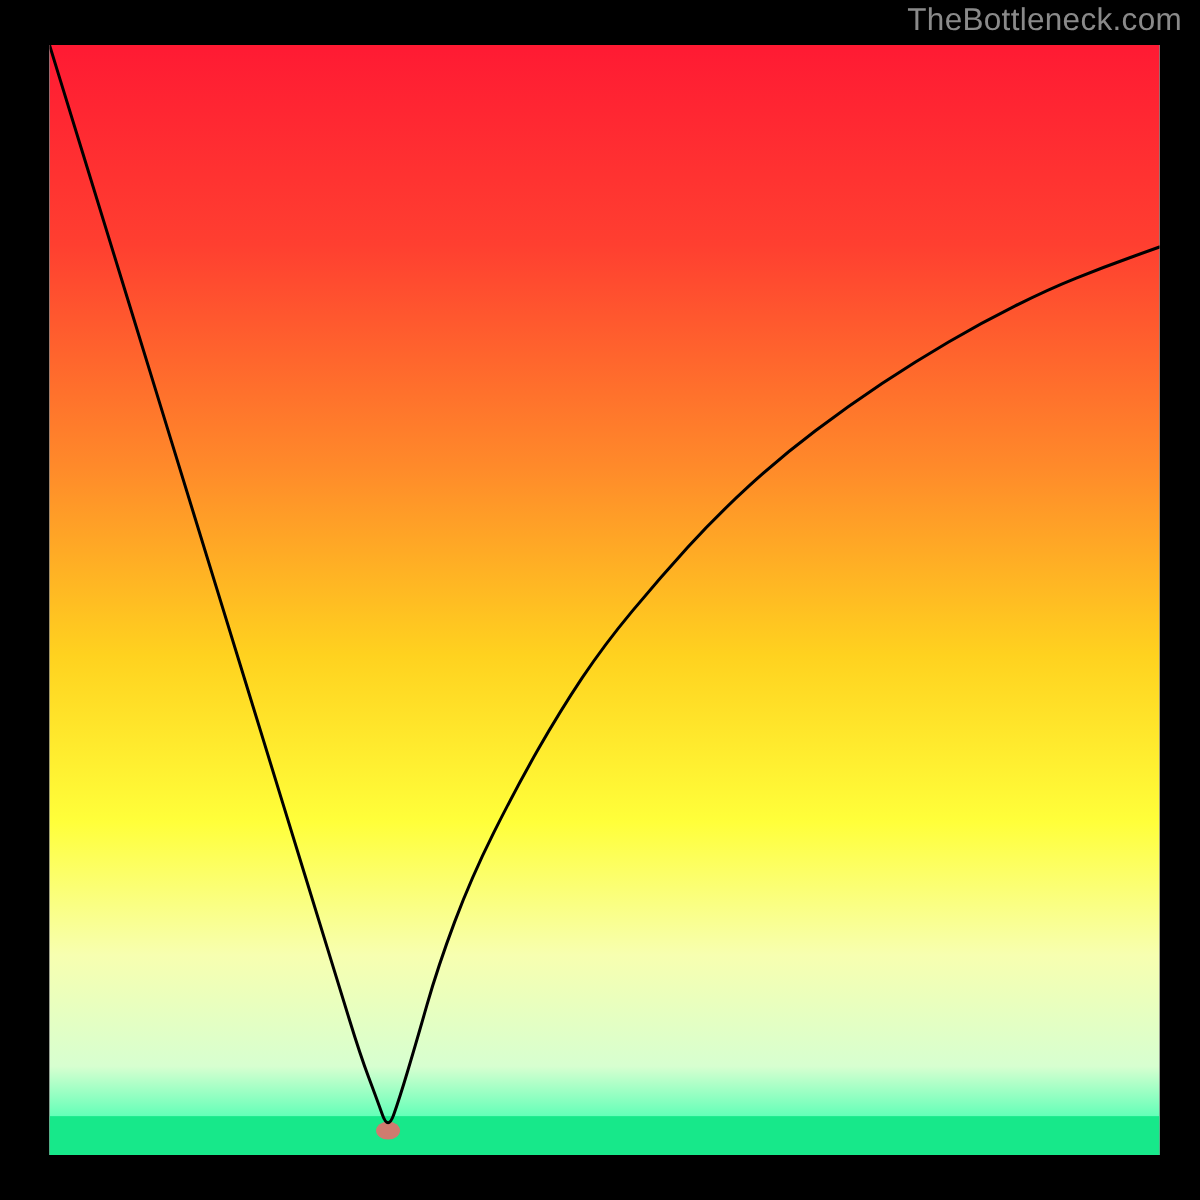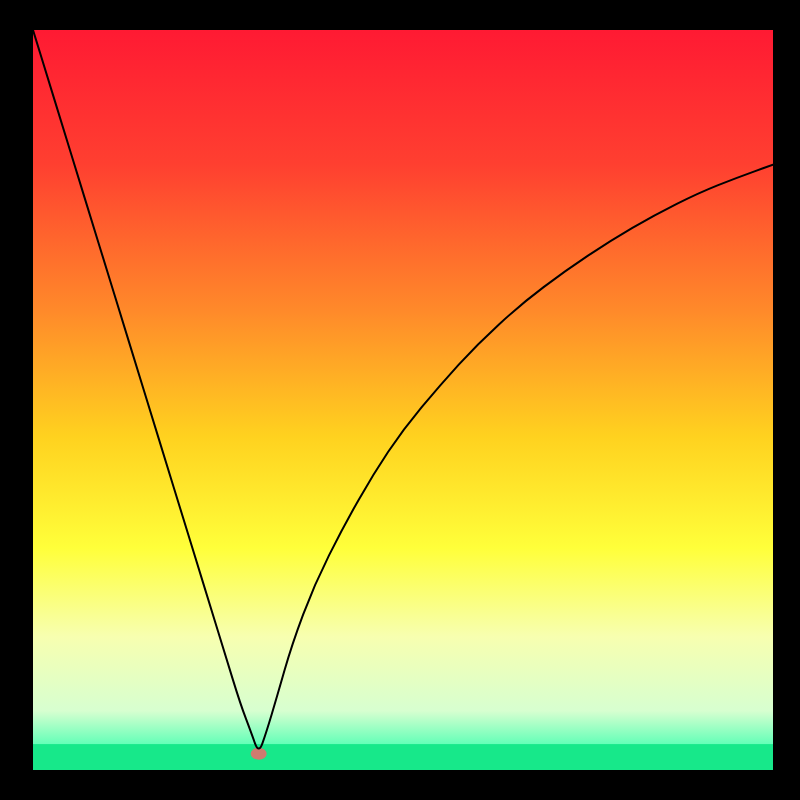--- a/index.html
+++ b/index.html
@@ -55,13 +55,14 @@
             <stop offset="100%" stop-color="#00e28a"></stop>
           </linearGradient>
         </defs>
         <rect x="0" y="0" width="740" height="740" fill="url(#bg-grad)"></rect>
         <rect x="0" y="714.1" width="740" height="25.899999999999977" fill="#17e88a"></rect>
         <ellipse cx="225.7" cy="723.72" rx="8" ry="6" fill="#cf7b6f"></ellipse>
         <path d="M 0 0 Q 0 0 7.4 24.049999999999955 Q 14.8 48.09999999999991 22.200000000000003 72.14999999999998 Q 29.6 96.20000000000005 37 120.25 Q 44.4 144.29999999999995 51.8 168.34999999999997 Q 59.2 192.39999999999998 66.6 216.44999999999996 Q 74 240.49999999999994 81.4 264.54999999999995 Q 88.8 288.6 96.2 312.65 Q 103.60000000000001 336.7 111 360.75 Q 118.4 384.8 125.8 408.85 Q 133.2 432.90000000000003 140.6 456.95000000000005 Q 148 481 155.4 505.05 Q 162.8 529.1 170.2 553.1500000000001 Q 177.6 577.2 185 601.25 Q 192.4 625.3 199.8 649.3499999999999 Q 207.20000000000002 673.4 212.75 688.2 Q 218.29999999999998 703 222 713.36 Q 225.7 723.72 229.39999999999998 713.36 Q 233.1 703 238.65 684.5 Q 244.20000000000002 666 251.60000000000002 640.1 Q 259 614.2 270.1 584.6 Q 281.2 555 296 525.4 Q 310.8 495.79999999999995 325.6 469.9 Q 340.40000000000003 444 355.20000000000005 421.79999999999995 Q 370 399.59999999999997 388.5 377.4 Q 407.00000000000006 355.2 425.5 334.85 Q 444 314.50000000000006 466.20000000000005 294.15000000000003 Q 488.40000000000003 273.8 510.6 257.15 Q 532.8 240.49999999999994 555 225.69999999999996 Q 577.2 210.89999999999998 599.4000000000001 197.95 Q 621.6 185 643.8 173.89999999999998 Q 666 162.79999999999995 684.5 155.39999999999998 Q 703 148 721.5 141.34000000000003 T 740 134.68000000000006" fill="none" stroke="#000000" stroke-width="2" stroke-linejoin="round" stroke-linecap="round"></path>
       </svg>
   </div>
 
+  <div class="watermark">TheBottleneck.com</div>
 </div>
 
 </body></html>

